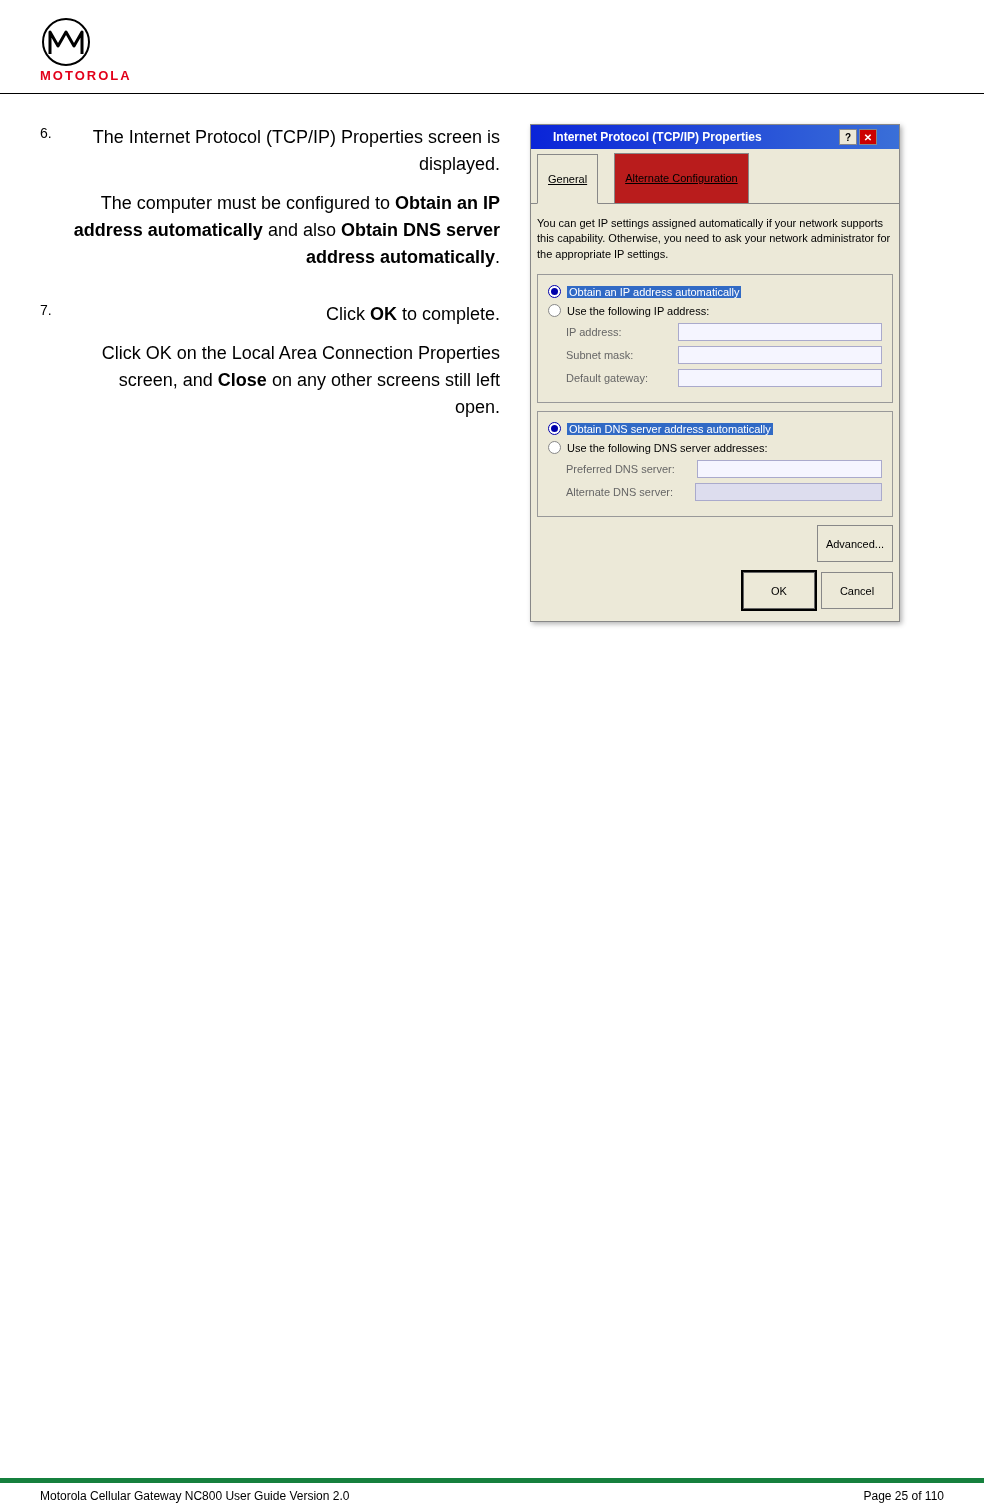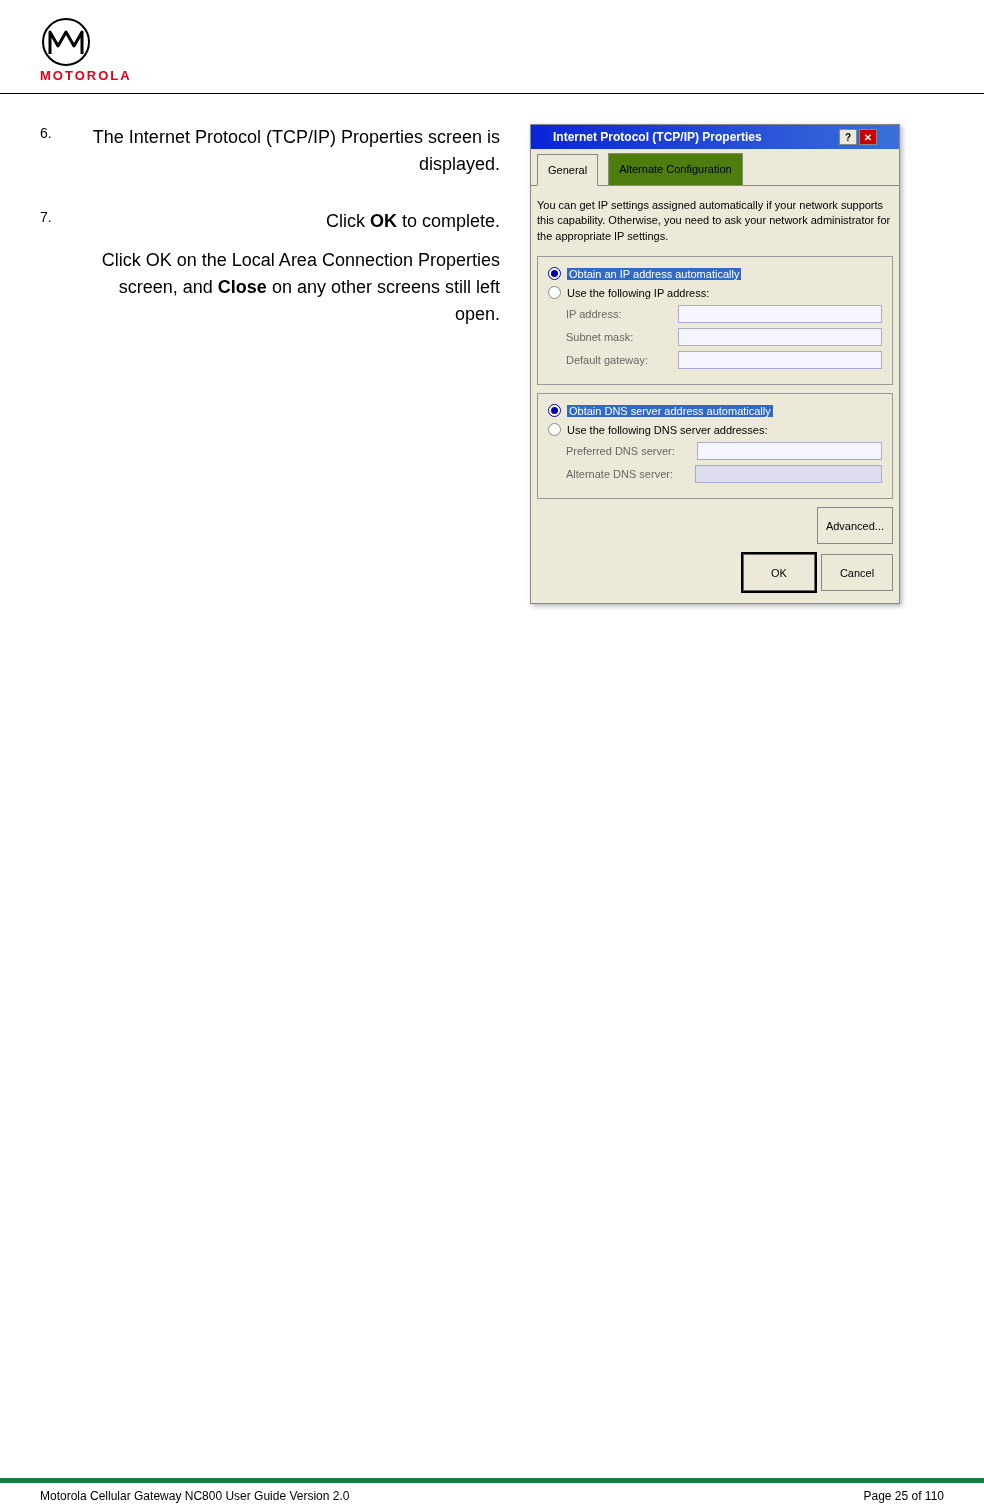--- a/index.html
+++ b/index.html
@@ -123,37 +123,38 @@
       color: white;
     }
 
     .win-tabs {
       display: flex;
       border-bottom: 1px solid #888;
       padding: 4px 6px 0 6px;
       background: #ECE9D8;
     }
     .win-tab {
-      padding: 9px 10px;
+      padding: 18px 10px;
       border: 1px solid #888;
       border-bottom: none;
       background: #ECE9D8;
       font-size: 11px;
       cursor: pointer;
-      margin-right: 10px;
+      margin-right: 16px;
+      text-decoration: underline;
     }
     .win-tab.active {
       background: #ECE9D8;
       position: relative;
       top: 1px;
       z-index: 1;
       border-bottom: 1px solid #ECE9D8;
     }
     .win-tab.inactive {
-      background: #4d7c0f;
+      background: #b91c1c;
     }
 
     .win-body {
       padding: 12px 6px;
       background: #ECE9D8;
     }
 
     .win-desc {
       font-size: 11px;
       line-height: 1.4;
@@ -285,20 +286,23 @@
 
 <div class="main-content">
 
   <div class="left-column">
 
     <div class="step-item">
       <span class="step-number">6.</span>
       <div class="step-content">
         <p>
           <span>The Internet Protocol (TCP/IP) Properties screen is displayed.</span>
+        </p>
+        <p>
+          <span>The computer must be configured to </span><span class="bold">Obtain an IP address automatically</span><span> and also </span><span class="bold">Obtain DNS server address automatically</span><span>.</span>
         </p>
       </div>
     </div>
 
     <div class="step-item">
       <span class="step-number">7.</span>
       <div class="step-content">
         <p>
           <span>Click </span><span class="bold">OK</span><span> to complete.</span>
         </p>

